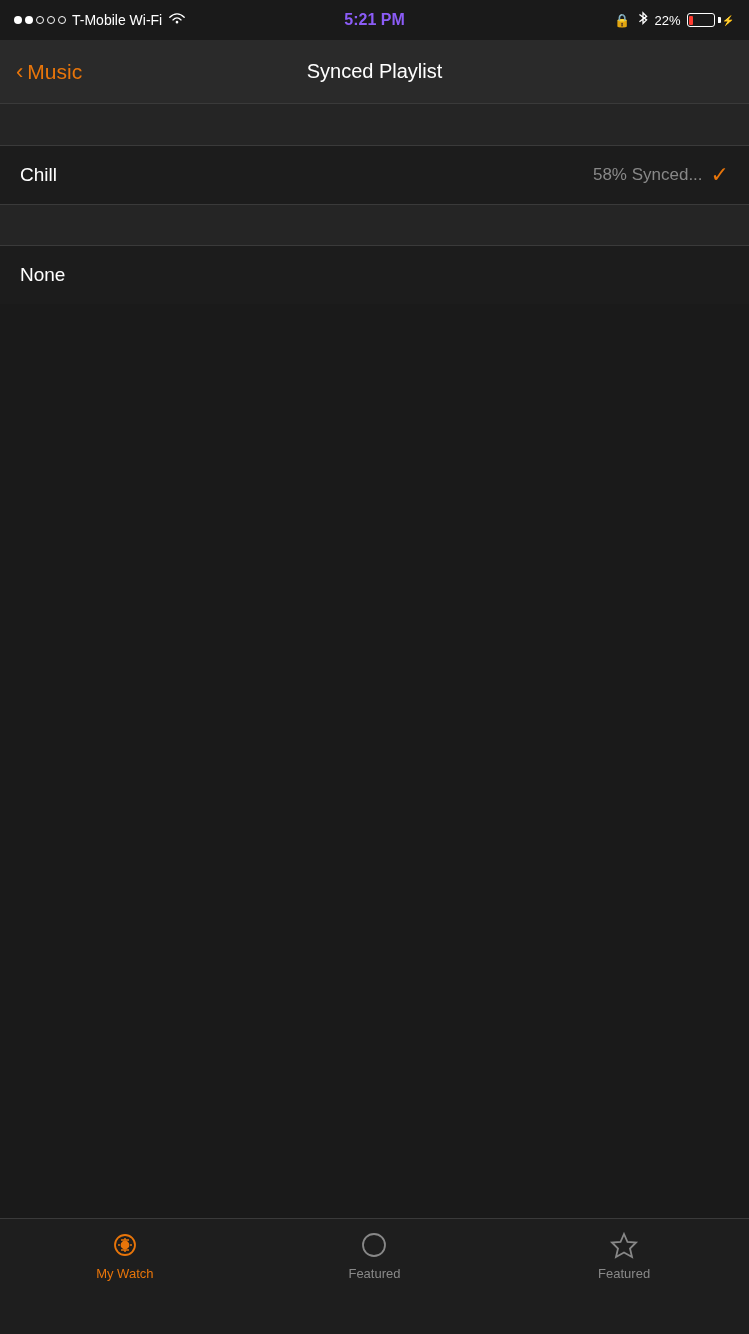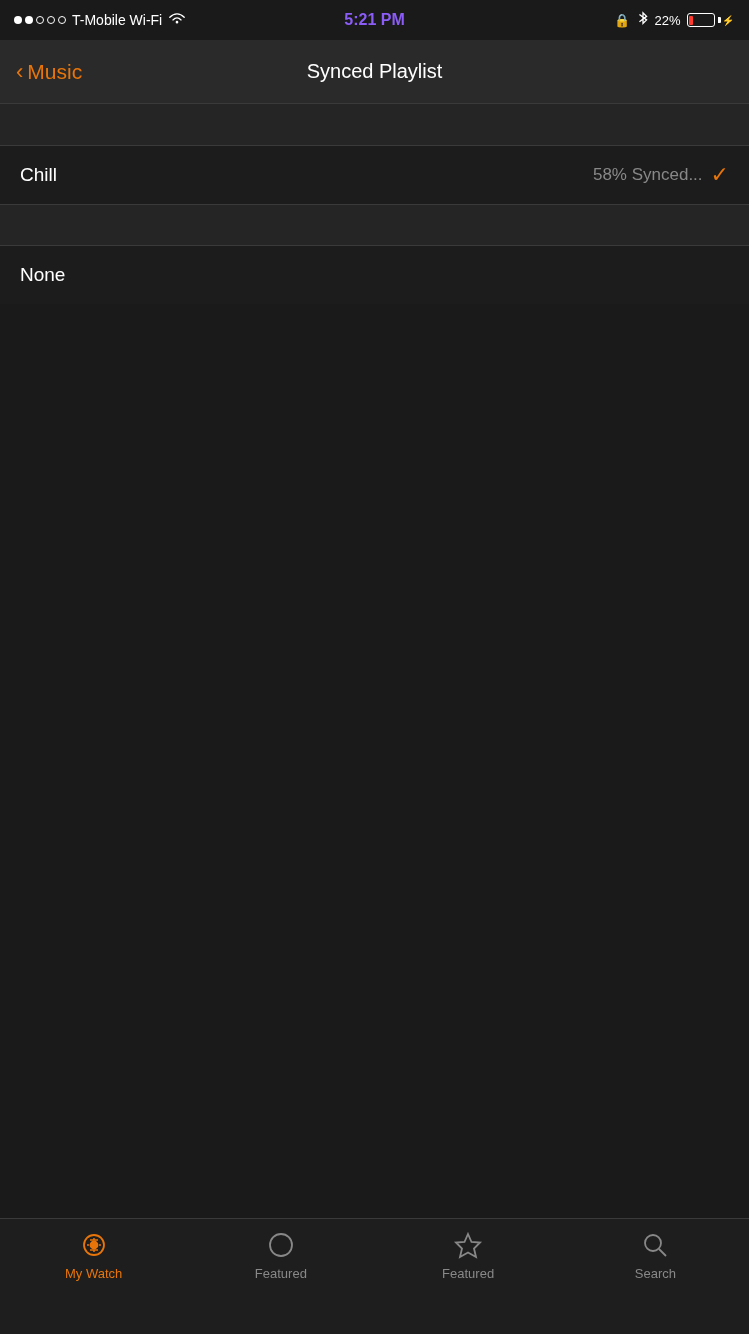--- a/index.html
+++ b/index.html
@@ -323,23 +323,14 @@
 
   <div class="tab-item">
     <div class="tab-icon">
       <svg viewBox="0 0 30 30" fill="none" stroke="#888" stroke-width="1.8">
         <polygon points="15,4 18.5,12 27,12.5 21,18.5 23,27 15,22.5 7,27 9,18.5 3,12.5 11.5,12"></polygon>
       </svg>
     </div>
     <span class="tab-label">Featured</span>
   </div>
 
-  <div class="tab-item">
-    <div class="tab-icon">
-      <svg viewBox="0 0 30 30" fill="none" stroke="#888" stroke-width="1.8">
-        <circle cx="13" cy="13" r="8"></circle>
-        <line x1="19" y1="19" x2="26" y2="26"></line>
-      </svg>
-    </div>
-    <span class="tab-label">Search</span>
-  </div>
 
 </div>
 
 </body></html>

